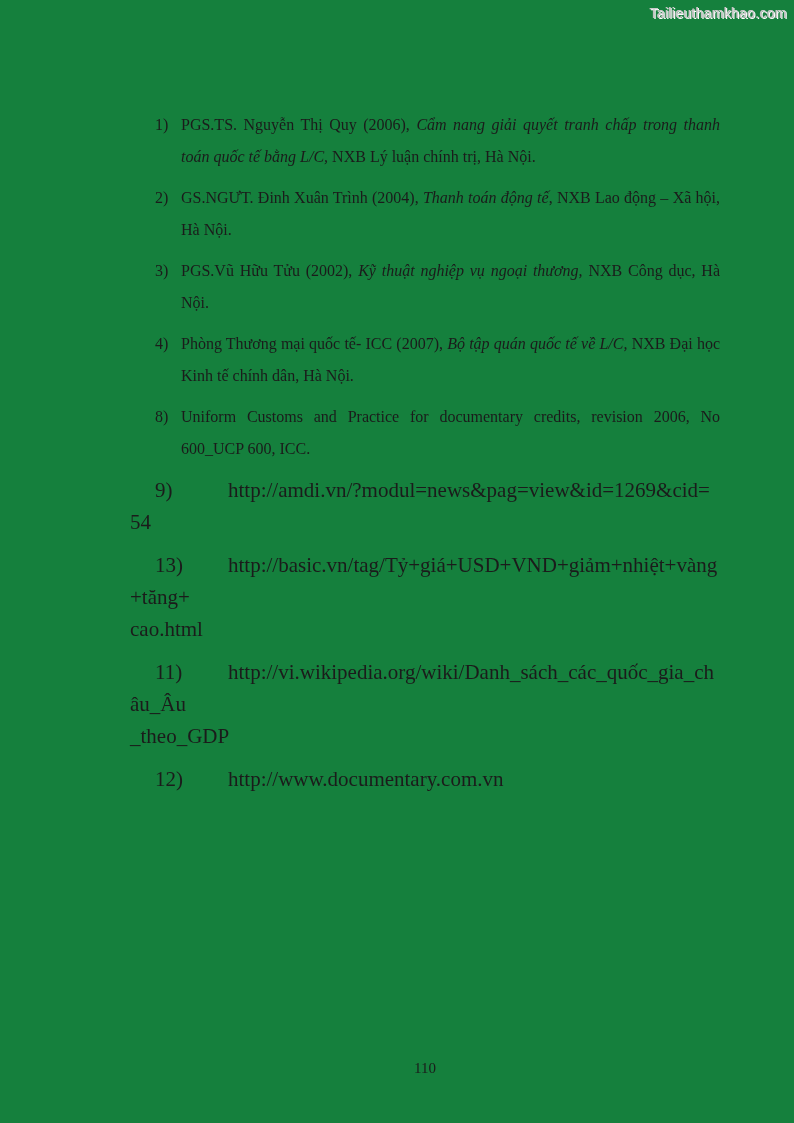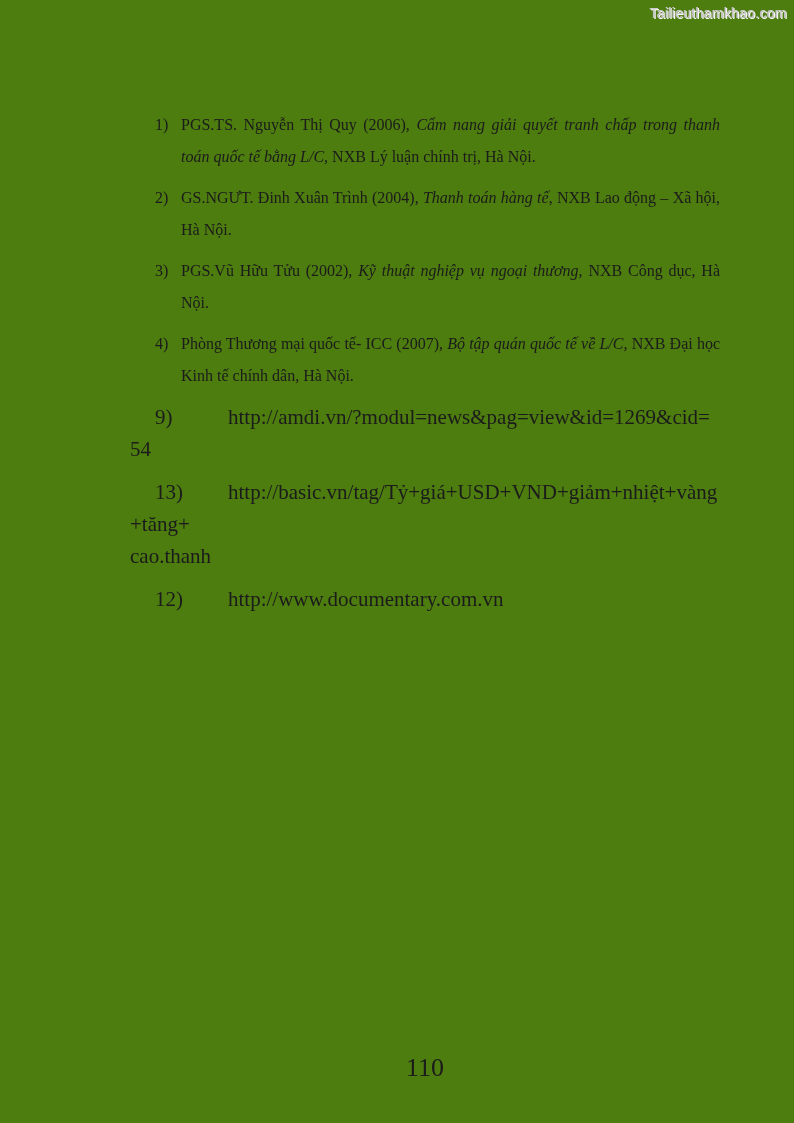--- a/index.html
+++ b/index.html
@@ -1,20 +1,20 @@
 <!DOCTYPE html>
 <html><head>
 <meta charset="utf-8">
 <style>
   html, body { margin: 0; padding: 0; background: #ffffff; }
   .page {
     position: relative;
     width: 794px;
     height: 1123px;
-    background: #4d7c0f;
+    background: #15803d;
     font-family: "Liberation Serif", serif;
     color: #1b1b1b;
     overflow: hidden;
   }
   .watermark {
     position: absolute;
     top: 5px;
     right: 7px;
     font-family: "Liberation Sans", sans-serif;
     font-size: 14px;
@@ -54,49 +54,51 @@
     display: inline-block;
     width: 73px;
     text-indent: 0;
   }
   .page-number {
     position: absolute;
     top: 1052px;
     left: 130px;
     width: 590px;
     text-align: center;
-    font-size: 26px;
+    font-size: 15px;
     line-height: 32px;
   }
 </style>
 </head>
 <body>
 
 <div class="page">
 
   <div class="watermark">Tailieuthamkhao.com</div>
 
   <div class="content">
 
     <p class="ref"><span class="num">1)</span><span><span>PGS.TS. Nguyễn Thị Quy (2006), </span><i>Cẩm nang giải quyết tranh chấp trong thanh toán quốc tế bằng L/C,</i><span> NXB Lý luận chính trị, Hà Nội.</span></span></p>
 
-    <p class="ref"><span class="num">2)</span><span><span>GS.NGƯT. Đinh Xuân Trình (2004), </span><i>Thanh toán hàng tế</i><span>, NXB Lao động – Xã hội, Hà Nội.</span></span></p>
+    <p class="ref"><span class="num">2)</span><span><span>GS.NGƯT. Đinh Xuân Trình (2004), </span><i>Thanh toán động tế</i><span>, NXB Lao động – Xã hội, Hà Nội.</span></span></p>
 
     <p class="ref"><span class="num">3)</span><span><span>PGS.Vũ Hữu Tửu (2002), </span><i>Kỹ thuật nghiệp vụ ngoại thương,</i><span> NXB Công dục, Hà Nội.</span></span></p>
 
     <p class="ref"><span class="num">4)</span><span><span>Phòng Thương mại quốc tế- ICC (2007), </span><i>Bộ tập quán quốc tế về L/C,</i><span> NXB Đại học Kinh tế chính dân, Hà Nội.</span></span></p>
 
 
 
 
+    <p class="ref"><span class="num">8)</span><span><span>Uniform Customs and Practice for documentary credits, revision 2006, No 600_UCP 600, ICC.</span></span></p>
 
     <p class="url"><span class="num">9)</span><span>http://amdi.vn/?modul=news&amp;pag=view&amp;id=1269&amp;cid=54</span></p>
 
-    <p class="url"><span class="num">13)</span><span>http://basic.vn/tag/Tỷ+giá+USD+VND+giảm+nhiệt+vàng+tăng+</span><br><span>cao.thanh</span></p>
+    <p class="url"><span class="num">13)</span><span>http://basic.vn/tag/Tỷ+giá+USD+VND+giảm+nhiệt+vàng+tăng+</span><br><span>cao.html</span></p>
 
+    <p class="url"><span class="num">11)</span><span>http://vi.wikipedia.org/wiki/Danh_sách_các_quốc_gia_châu_Âu</span><br><span>_theo_GDP</span></p>
 
     <p class="url"><span class="num">12)</span><span>http://www.documentary.com.vn</span></p>
 
   </div>
 
   <div class="page-number">110</div>
 
 </div>
 
 </body></html>

